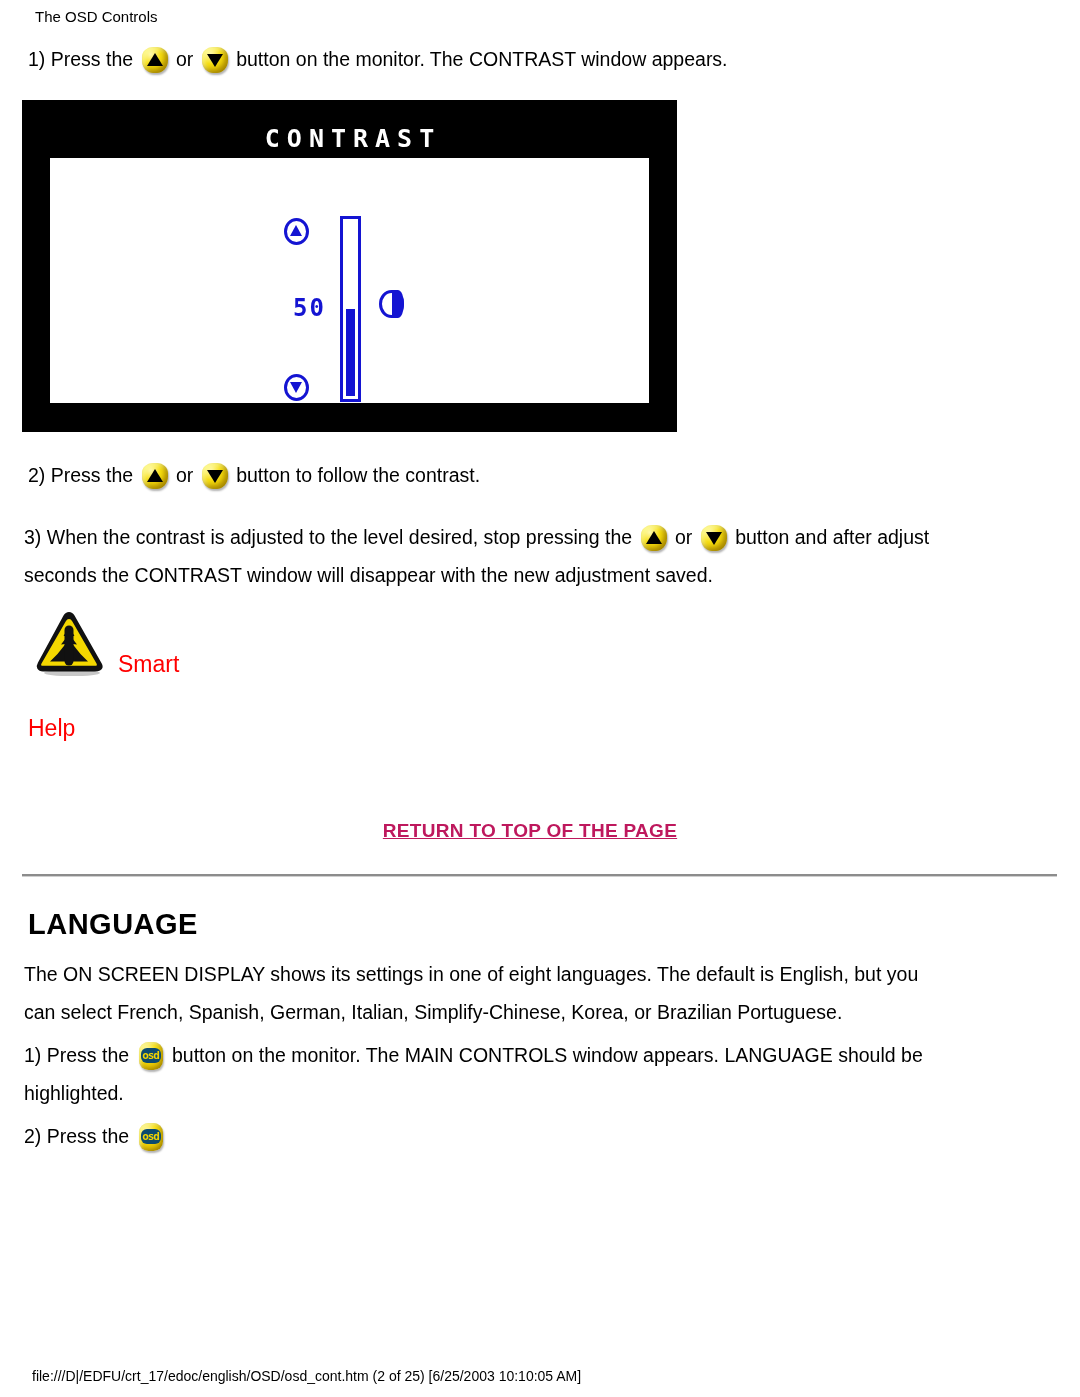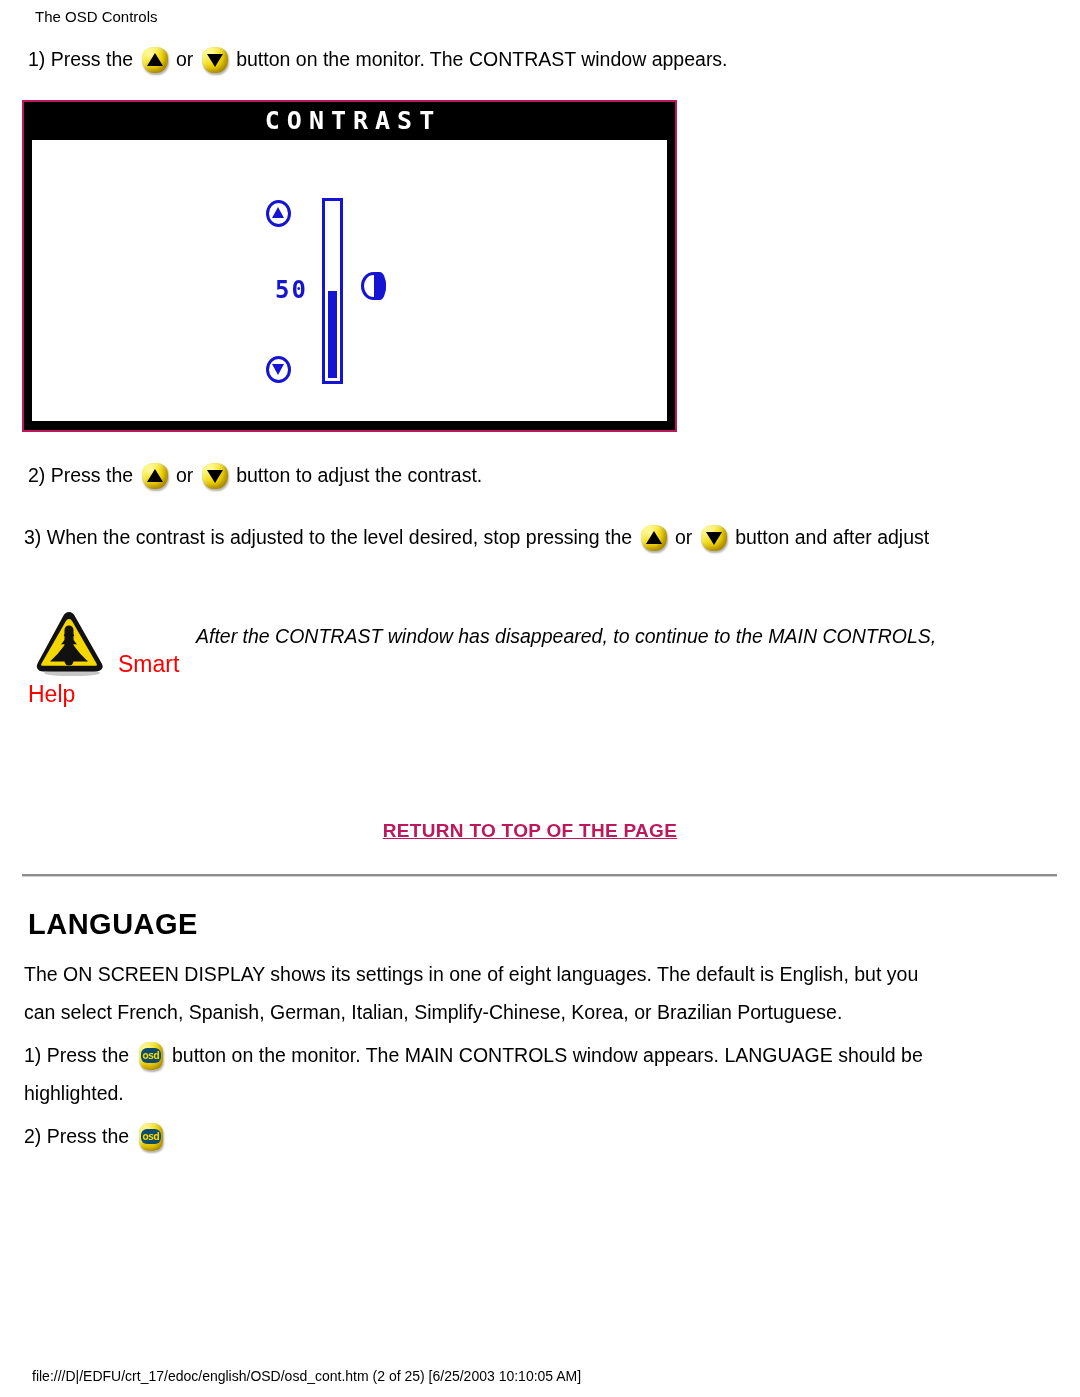--- a/index.html
+++ b/index.html
@@ -109,22 +109,22 @@
     overflow: hidden;
   }
 
   
   .osd-window {
     position: absolute;
     left: 22px;
     top: 100px;
     width: 655px;
     height: 332px;
-    background: #be185d;
-    padding: 2px;
+    background: #000000;
+    padding: 20px;
     box-sizing: border-box;
   }
   .osd-inner {
     position: relative;
     width: 100%;
     height: 100%;
     background: #000000;
     box-sizing: border-box;
   }
   .osd-title {
@@ -244,21 +244,21 @@
     left: 118px;
     top: 650px;
     font-size: 23px;
     line-height: 28px;
     color: #ff0000;
     white-space: nowrap;
   }
   .help-word {
     position: absolute;
     left: 28px;
-    top: 680px;
+    top: 714px;
     font-size: 23px;
     line-height: 28px;
     color: #ff0000;
     white-space: nowrap;
   }
   .help-note {
     position: absolute;
     left: 196px;
     top: 620px;
     font-size: 19.5px;
@@ -362,49 +362,49 @@
     </div>
   </div>
 </div>
 
 <div class="para" style="left:28px; top:456px;">
   <span class="tline">
     <span>2) Press the</span>
     <span class="btn-arrow up"><span class="body"></span><span class="tri"></span></span>
     <span>or</span>
     <span class="btn-arrow down"><span class="body"></span><span class="tri"></span></span>
-    <span>button to adjust the contrast.</span>
+    <span>button to follow the contrast.</span>
   </span>
 </div>
 
 <div class="para" style="left:24px; top:518px;">
   <span class="tline">
     <span>3) When the contrast is adjusted to the level desired, stop pressing the</span>
     <span class="btn-arrow up"><span class="body"></span><span class="tri"></span></span>
     <span>or</span>
     <span class="btn-arrow down"><span class="body"></span><span class="tri"></span></span>
     <span>button and after adjust</span>
   </span>
+  <span class="tline">seconds the CONTRAST window will disappear with the new adjustment saved.</span>
 </div>
 
 <div class="warn-icon">
   <svg viewBox="0 0 74 68" width="74" height="68" aria-hidden="true">
     <g transform="translate(3,2)">
       <path d="M33 2 Q36.5 2 38.5 5.5 L66 54 Q68 58 64 60.5 Q62 61.5 59 61.5 L7 61.5 Q3 61.5 1.3 58.5 Q0 55.8 2 52.5 L27.5 5.5 Q29.5 2 33 2 Z" fill="#111111"></path>
       <path d="M33 9 Q35 9 36.2 11.2 L60.5 53.5 Q61.7 55.8 59.3 55.8 L6.7 55.8 Q4.3 55.8 5.5 53.5 L29.8 11.2 Q31 9 33 9 Z" fill="#f4d700"></path>
       <path d="M33 17 L38.5 26 L34.5 26 L41 34.5 L36.5 34 L44.5 44 L52 51.5 L14 51.5 L21.5 44 L29.5 34 L25 34.5 L31.5 26 L27.5 26 Z" fill="#111111"></path>
       <path d="M33 20 L33 51" stroke="#111111" stroke-width="9" stroke-linecap="round"></path>
     </g>
     <ellipse cx="39" cy="65" rx="28" ry="3.2" fill="#000000" opacity=".22"></ellipse>
   </svg>
 </div>
 <div class="smart-word">Smart</div>
 <div class="help-word">Help</div>
 <div class="help-note">
-  <span class="tline">After the CONTRAST window has disappeared, to continue to the MAIN CONTROLS,</span>
 </div>
 
 <a class="return-link" href="#">RETURN TO TOP OF THE PAGE</a>
 
 <div class="divider"></div>
 
 <div class="section-h">LANGUAGE</div>
 
 <div class="para" style="left:24px; top:955px;">
   <span class="tline">The ON SCREEN DISPLAY shows its settings in one of eight languages. The default is English, but you</span>

